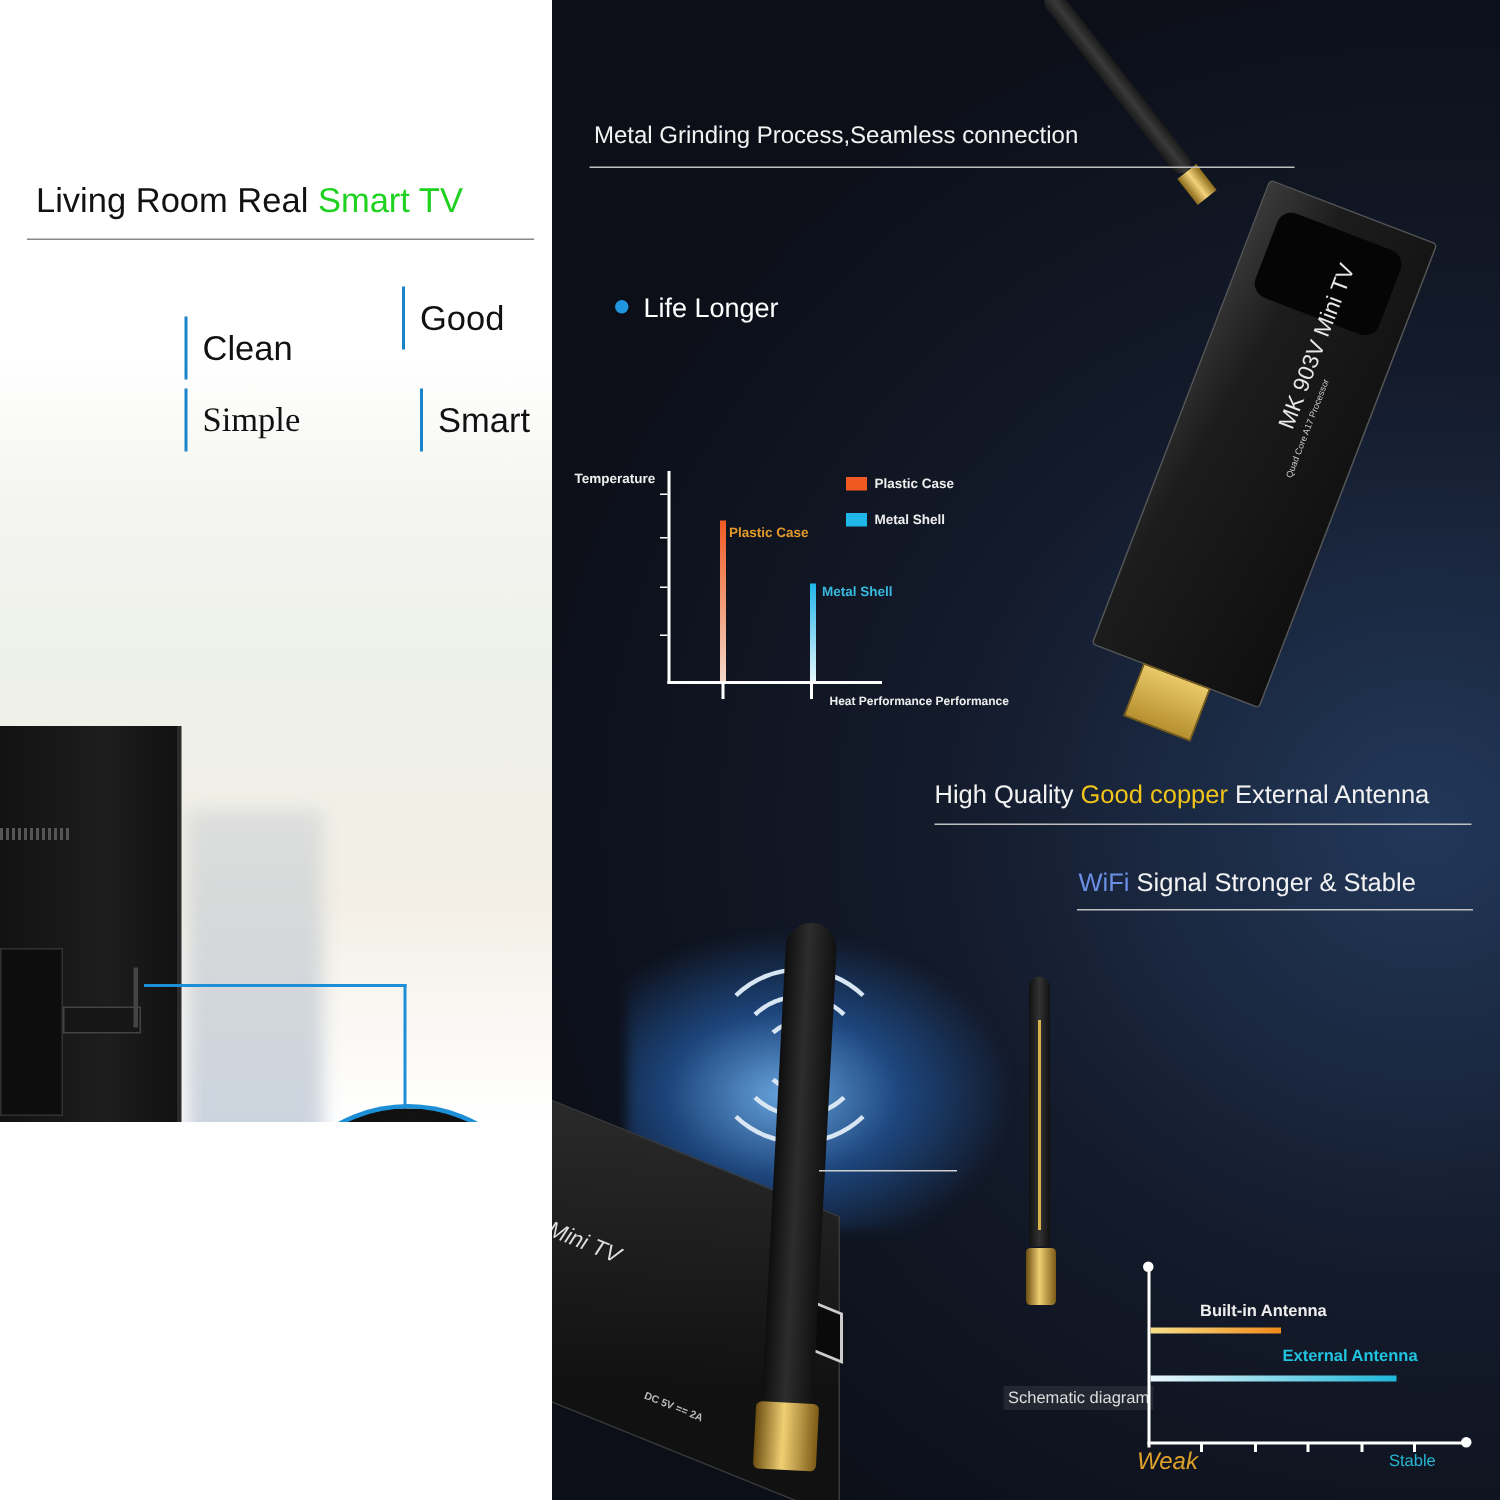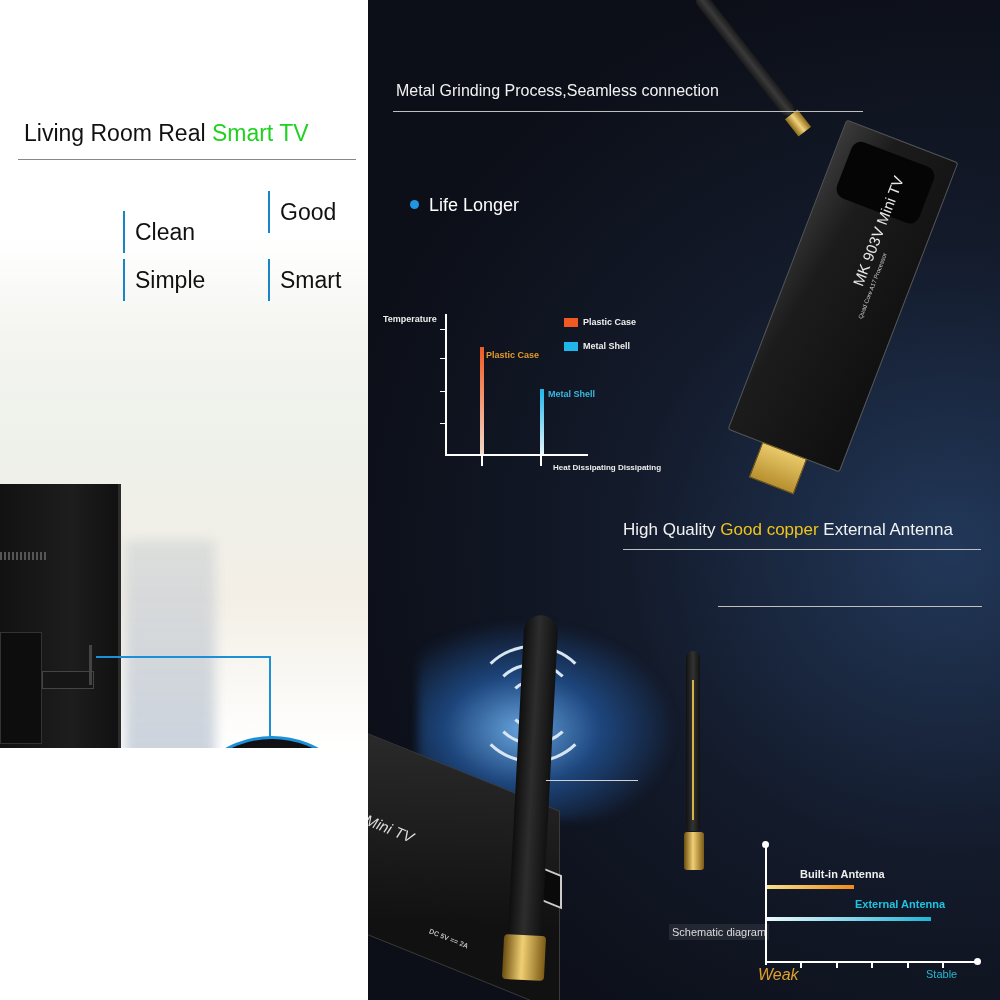--- a/index.html
+++ b/index.html
@@ -64,22 +64,22 @@
 </style>
 </head>
 <body>
 
 <div id="left" class="abs">
   <div class="abs lr-title"><span>Living Room Real </span><span class="g">Smart TV</span></div>
   <div class="abs lr-rule"></div>
 
   <div class="abs feat" style="left:123px;top:191px;margin-top:20px;">Clean</div>
   <div class="abs feat" style="left:268px;top:191px;">Good</div>
-  <div class="abs feat" style="left:123px;top:259px;">Simple</div>
-  <div class="abs feat" style="left:268px;top:259px;">Smart</div>
+  <div class="abs feat" style="left:123px;top:259px;font-family:Liberation Serif, serif;">Simple</div>
+  <div class="abs feat" style="left:280px;top:259px;">Smart</div>
 
   <div class="abs blurblock"></div>
   <div class="abs desk"></div>
   <div class="abs desk-glass"></div>
   <div class="abs tv"></div>
   <div class="abs tv-vent"></div>
   <div class="abs tv-panel"></div>
   <div class="abs tv-dongle"></div>
   <div class="abs tv-dongle-ant"></div>
 
@@ -123,25 +123,26 @@
     <div class="abs c-axis" style="left:113px;top:154px;width:2px;height:12px;"></div>
     <div class="abs c-axis" style="left:172px;top:154px;width:2px;height:12px;"></div>
     <div class="abs" style="left:112px;top:47px;width:4px;height:107px;background:linear-gradient(180deg,#f05a22,#f4d8c8);"></div>
     <div class="abs chart1-text" style="left:118px;top:50px;color:#e39a2a;">Plastic Case</div>
     <div class="abs" style="left:172px;top:89px;width:4px;height:65px;background:linear-gradient(180deg,#1fb6ea,#e6f6fc);"></div>
     <div class="abs chart1-text" style="left:180px;top:89px;color:#38b9df;">Metal Shell</div>
     <div class="abs leg-sw" style="left:196px;top:18px;background:#f05a22;"></div>
     <div class="abs chart1-text" style="left:215px;top:17px;">Plastic Case</div>
     <div class="abs leg-sw" style="left:196px;top:42px;background:#1fb6ea;"></div>
     <div class="abs chart1-text" style="left:215px;top:41px;">Metal Shell</div>
-    <div class="abs chart1-text" style="left:185px;top:163px;font-size:8px;">Heat Dissipating Dissipating</div>
+    <div class="abs chart1-text" style="left:185px;top:163px;font-size:8px;">Heat Performance Performance</div>
   </div>
 
   <div class="abs r-head" style="left:255px;top:520px;font-size:17px;"><span>High Quality </span><span class="gold">Good copper</span><span> External Antenna</span></div>
   <div class="abs r-rule" style="left:255px;top:549px;width:358px;"></div>
+  <div class="abs r-head" style="left:351px;top:579px;font-size:17px;"><span class="wifi">WiFi</span><span> Signal Stronger &amp; Stable</span></div>
   <div class="abs r-rule" style="left:350px;top:606px;width:264px;"></div>
 
   <div class="abs wave" style="left:104px;top:645px;width:116px;height:112px;"></div>
   <div class="abs wave" style="left:122px;top:663px;width:80px;height:76px;"></div>
   <div class="abs wave" style="left:139px;top:680px;width:46px;height:42px;"></div>
 
   <div class="abs box"></div>
   <div class="abs box-label">Mini TV</div>
   <div class="abs box-port">DC 5V == 2A</div>
   <div class="abs usb"></div>

